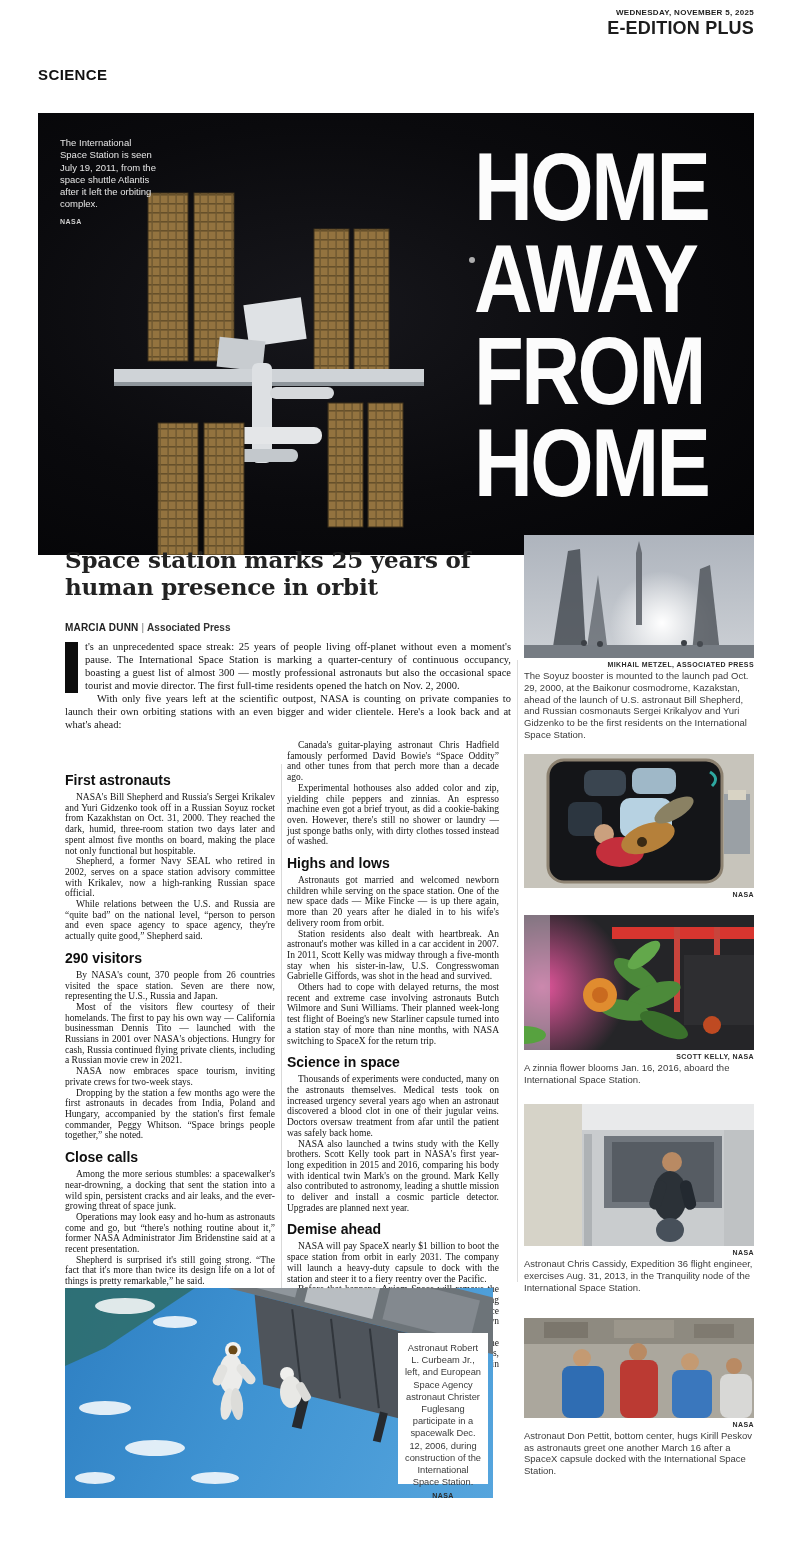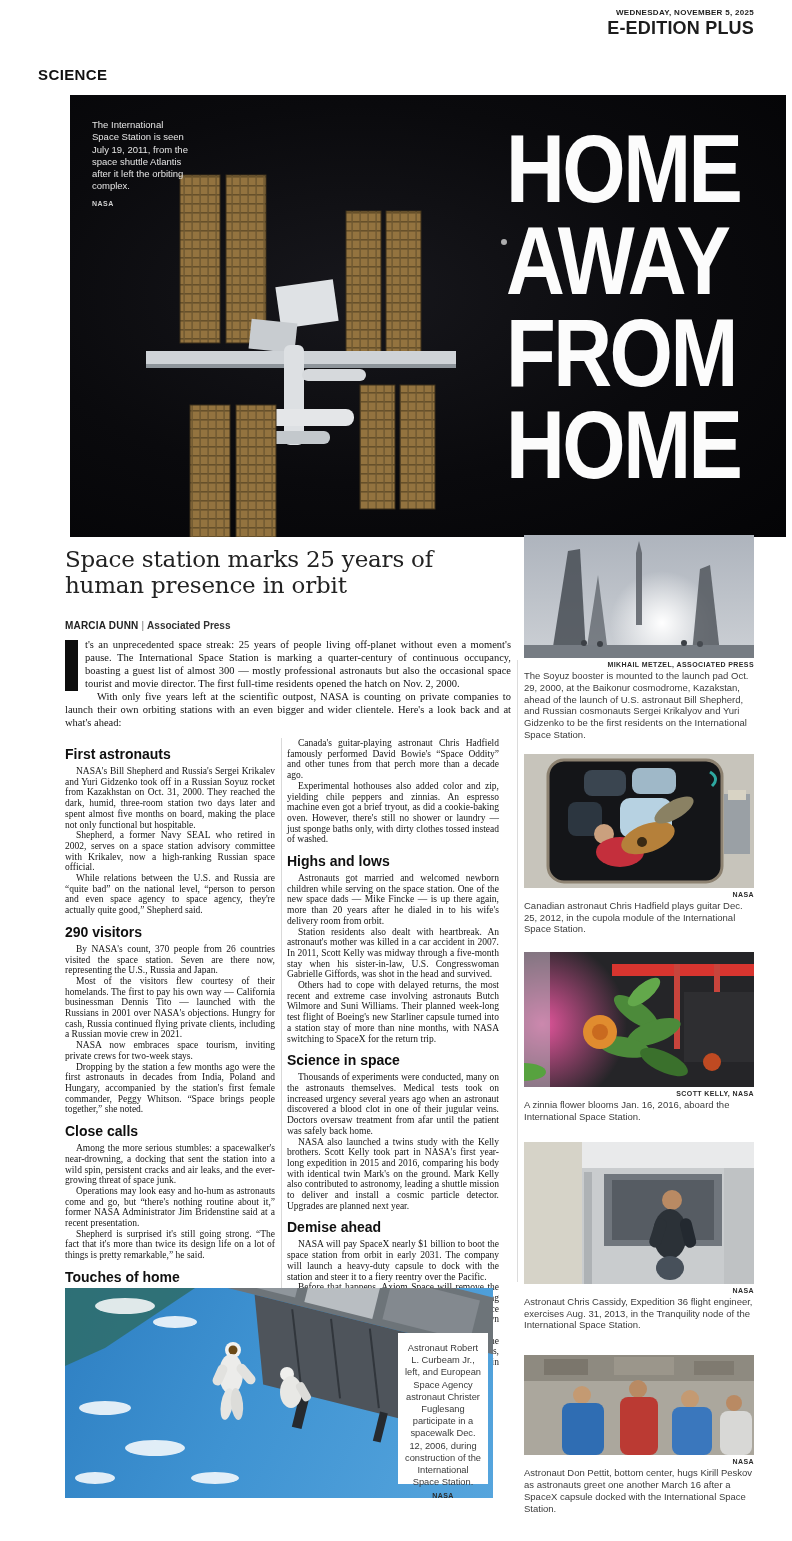--- a/index.html
+++ b/index.html
@@ -9,47 +9,47 @@
 
   
   .masthead { position:absolute; top:8px; right:38px; text-align:right; }
   .masthead-date { font-size:8px; font-weight:800; letter-spacing:.3px; color:#1d1d1d; }
   .masthead-edition { font-size:18px; font-weight:900; letter-spacing:.2px; color:#1d1d1d; margin-top:1px; }
 
   .section-label { position:absolute; top:66px; left:38px; font-size:15px; font-weight:900;
                    letter-spacing:.4px; color:#111; }
 
   
-  .hero { position:absolute; left:38px; top:95px; width:716px; height:442px;
-          background:radial-gradient(ellipse at 40% 45%, #17171c 0%, #0a0a0d 55%, #040406 100%);margin-left:32px; }
+  .hero { position:absolute; left:38px; top:113px; width:716px; height:442px;
+          background:radial-gradient(ellipse at 40% 45%, #17171c 0%, #0a0a0d 55%, #040406 100%); }
   .hero svg { position:absolute; left:0; top:0; }
   .hero-caption { position:absolute; left:22px; top:24px; width:100px; color:#e4e4e4;
                   font-size:9.5px; line-height:12.3px; }
   .hero-credit { margin-top:5px; font-size:7px; font-weight:800; letter-spacing:.5px; color:#cfcfcf; }
   .hero-headline { position:absolute; left:436px; top:28px; color:#fcfcfc; font-weight:900;
                    font-size:97px; line-height:92px; letter-spacing:-3px;
                    transform:scaleX(.84); transform-origin:left top; white-space:nowrap; }
   .hero-headline span { display:block; }
 
   
   .article { position:absolute; left:65px; top:546px; width:446px; color:#1a1a1a; }
-  .article-headline { font-family:"DejaVu Serif", serif; font-weight:normal; font-size:23px;
+  .article-headline { font-family:"DejaVu Serif", serif; font-weight:bold; font-size:23px;
                       letter-spacing:-.2px; color:#222; }
   .byline { margin-top:22px; font-size:10px; color:#222; }
   .byline .name { font-weight:900; letter-spacing:.2px; }
   .byline .sep { color:#777; margin:0 3px; }
   .byline .org { font-weight:700; color:#333; }
   .lede-wrap { margin-top:7px; font-family:"Liberation Serif", serif; font-size:10.5px;
                line-height:13px; text-align:justify; color:#111; }
   .drop-cap { float:left; width:13px; height:51px; background:#0d0d0d; margin:2px 7px 1px 0; }
   .lede2 { text-indent:12px; }
   .cols { display:flex; margin-top:9px; }
   .col { width:217px; font-family:"Liberation Serif", serif; font-size:9.5px; line-height:10.7px;
          text-align:justify; color:#141414; }
-  .col1 { padding-right:6px; border-right:1px solid #d9d9d9; }
+  .col1 { padding-right:6px; border-right:1px solid #d9d9d9;margin-top:24px; }
   .col2 { padding-left:5px; }
   .col .subhead { font-family:"Liberation Sans", sans-serif; font-size:14px; font-weight:800;
                   color:#0f0f0f; margin:9px 0 4px 0; line-height:15px; text-align:left; }
   .col .para { text-indent:11px; margin:0; }
 
   
   .rail { position:absolute; left:524px; top:535px; width:230px; }
   .rail-item { margin-bottom:0; }
   .photo { width:230px; position:relative; overflow:hidden; }
   .credit { text-align:right; font-size:7px; font-weight:800; letter-spacing:.4px;
@@ -217,21 +217,20 @@
           <ellipse cx="96" cy="98" rx="24" ry="15" fill="#c42f3c"></ellipse>
           <ellipse cx="124" cy="84" rx="28" ry="14" fill="#b5803a" transform="rotate(-20 124 84)"></ellipse>
           <circle cx="118" cy="88" r="5" fill="#3a2a14"></circle>
           <ellipse cx="150" cy="56" rx="22" ry="9" fill="#8a8163" transform="rotate(-30 150 56)"></ellipse>
           <rect x="200" y="40" width="26" height="60" fill="#9aa0a5"></rect>
           <rect x="204" y="36" width="18" height="10" fill="#d8d3c4"></rect>
           <path d="M186 18 q10 6 2 14" stroke="#2ea8a0" stroke-width="3" fill="none"></path>
         </svg>
       </div>
       <div class="credit">NASA</div>
-      <div class="caption">Canadian astronaut Chris Hadfield plays guitar Dec. 25, 2012, in the cupola module of the International Space Station.</div>
     </div>
 
     <div class="rail-item">
       <div class="photo ph-zinnia">
         <svg width="230" height="135" viewBox="0 0 230 135">
           <radialGradient id="mag" cx="50%" cy="50%" r="50%">
             <stop offset="0%" stop-color="#e2559b"></stop>
               <stop offset="100%" stop-color="#e2559b" stop-opacity="0"></stop>
           </radialGradient>
           <rect width="230" height="135" fill="#252528"></rect>

